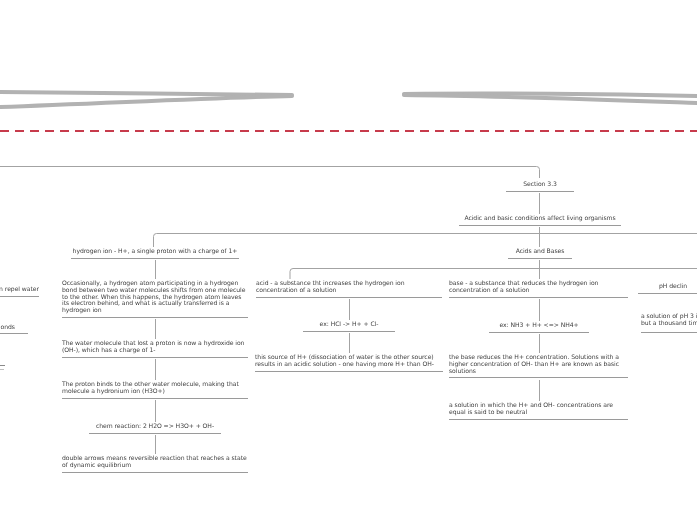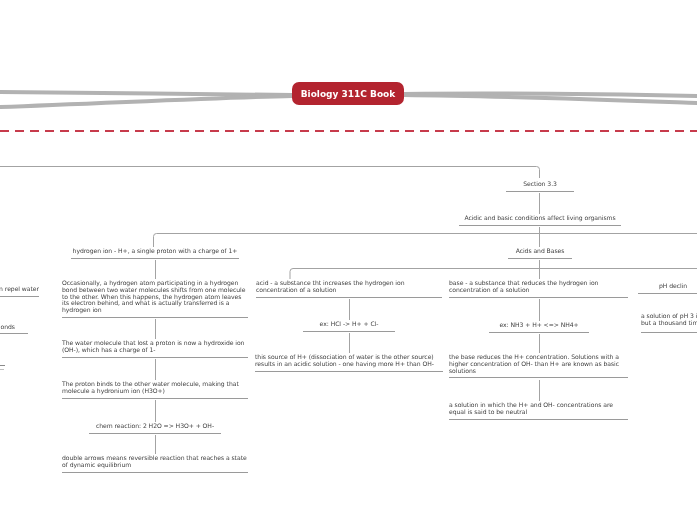--- a/index.html
+++ b/index.html
@@ -72,21 +72,20 @@
     <path class="thin" d="M155.5,435 V454"></path>
 
     <path class="thin" d="M349.5,299 V320"></path>
     <path class="thin" d="M349.5,333 V353"></path>
 
     <path class="thin" d="M539.5,299 V321"></path>
     <path class="thin" d="M539.5,334 V353"></path>
     <path class="thin" d="M539.5,380 V401"></path>
   </svg>
 
-  <div id="root-node">Biology 311C Book</div>
 
   <div class="node center nowrap" style="left:506px;top:181px;width:68px;">Section 3.3</div>
   <div class="node center nowrap" style="left:459px;top:215px;width:162px;">Acidic and basic conditions affect living organisms</div>
   <div class="node center nowrap" style="left:508px;top:248px;width:64px;">Acids and Bases</div>
 
   <div class="node center nowrap" style="left:71px;top:248px;width:168px;">hydrogen ion - H+, a single proton with a charge of 1+</div>
   <div class="node left" style="left:62px;top:280px;width:186px;">Occasionally, a hydrogen atom participating in a hydrogen bond between two water molecules shifts from one molecule to the other. When this happens, the hydrogen atom leaves its electron behind, and what is actually transferred is a hydrogen ion</div>
   <div class="node left" style="left:62px;top:340px;width:186px;">The water molecule that lost a proton is now a hydroxide ion (OH-), which has a charge of 1-</div>
   <div class="node left" style="left:62px;top:381px;width:186px;">The proton binds to the other water molecule, making that molecule a hydronium ion (H3O+)</div>
   <div class="node center nowrap" style="left:89px;top:423px;width:132px;">chem reaction: 2 H2O =&gt; H3O+ + OH-</div>

